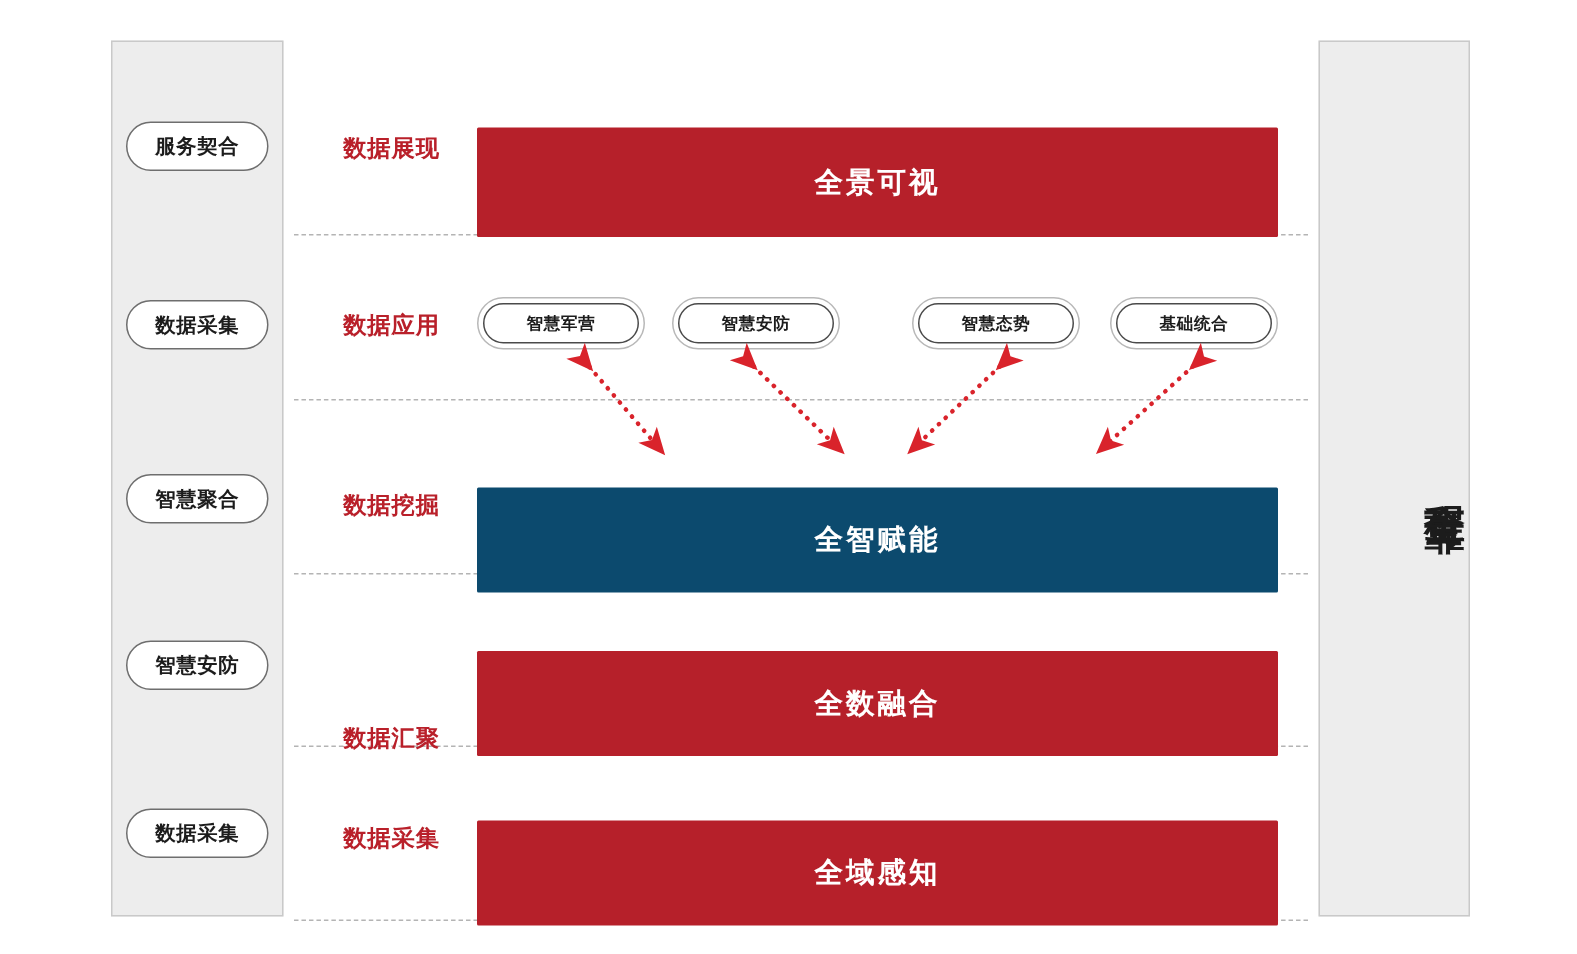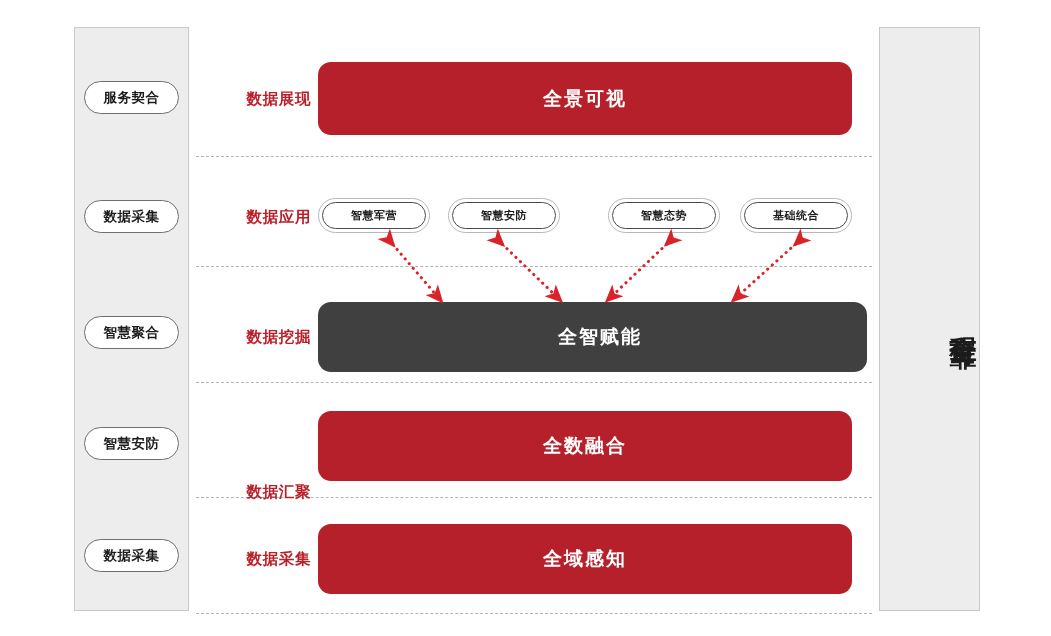--- a/index.html
+++ b/index.html
@@ -83,41 +83,42 @@
     width: 676px;
     height: 0;
     border-top: 1.4px dashed #b4b4b4;
   }
 
   
   .layer-label {
     position: absolute;
     left: 211px;
     width: 100px;
-    text-align: right;
+    text-align: center;
     font-size: 15.5px;
     font-weight: 700;
     color: #b9202a;
     letter-spacing: 0.6px;
   }
 
   
   .cap-bar {
     position: absolute;
     left: 318px;
     width: 534px;
     background: #b6202a;
-    border-radius: 13px;
+    border-radius: 1px;
     display: flex;
     align-items: center;
     justify-content: center;
     color: #ffffff;
     font-size: 19px;
     font-weight: 700;
     letter-spacing: 2px;
+    margin-top: 23px;
   }
 
   
   .app-pill {
     position: absolute;
     top: 198px;
     width: 112px;
     height: 35px;
     background: #ffffff;
     border: 1px solid #b8b8b8;
@@ -192,21 +193,21 @@
       <div class="layer-label" style="top: 207px;">数据应用</div>
       <div class="layer-label" style="top: 327px;">数据挖掘</div>
       <div class="layer-label" style="top: 456px; margin-top: 26px;">数据汇聚</div>
       <div class="layer-label" style="top: 549px;">数据采集</div>
     </div>
 
   <div id="capability-bars">
       <div class="cap-bar" style="top: 62px; height: 73px; background: rgb(182, 32, 42);">
         <span>全景可视</span>
       </div>
-      <div class="cap-bar" style="top: 302px; height: 70px; background: #404040; padding-left: 15px;">
+      <div class="cap-bar" style="top: 302px; height: 70px; background: #0c4a6e;">
         <span>全智赋能</span>
       </div>
       <div class="cap-bar" style="top: 411px; height: 70px; background: rgb(182, 32, 42);">
         <span>全数融合</span>
       </div>
       <div class="cap-bar" style="top: 524px; height: 70px; background: rgb(182, 32, 42);">
         <span>全域感知</span>
       </div>
     </div>
 

